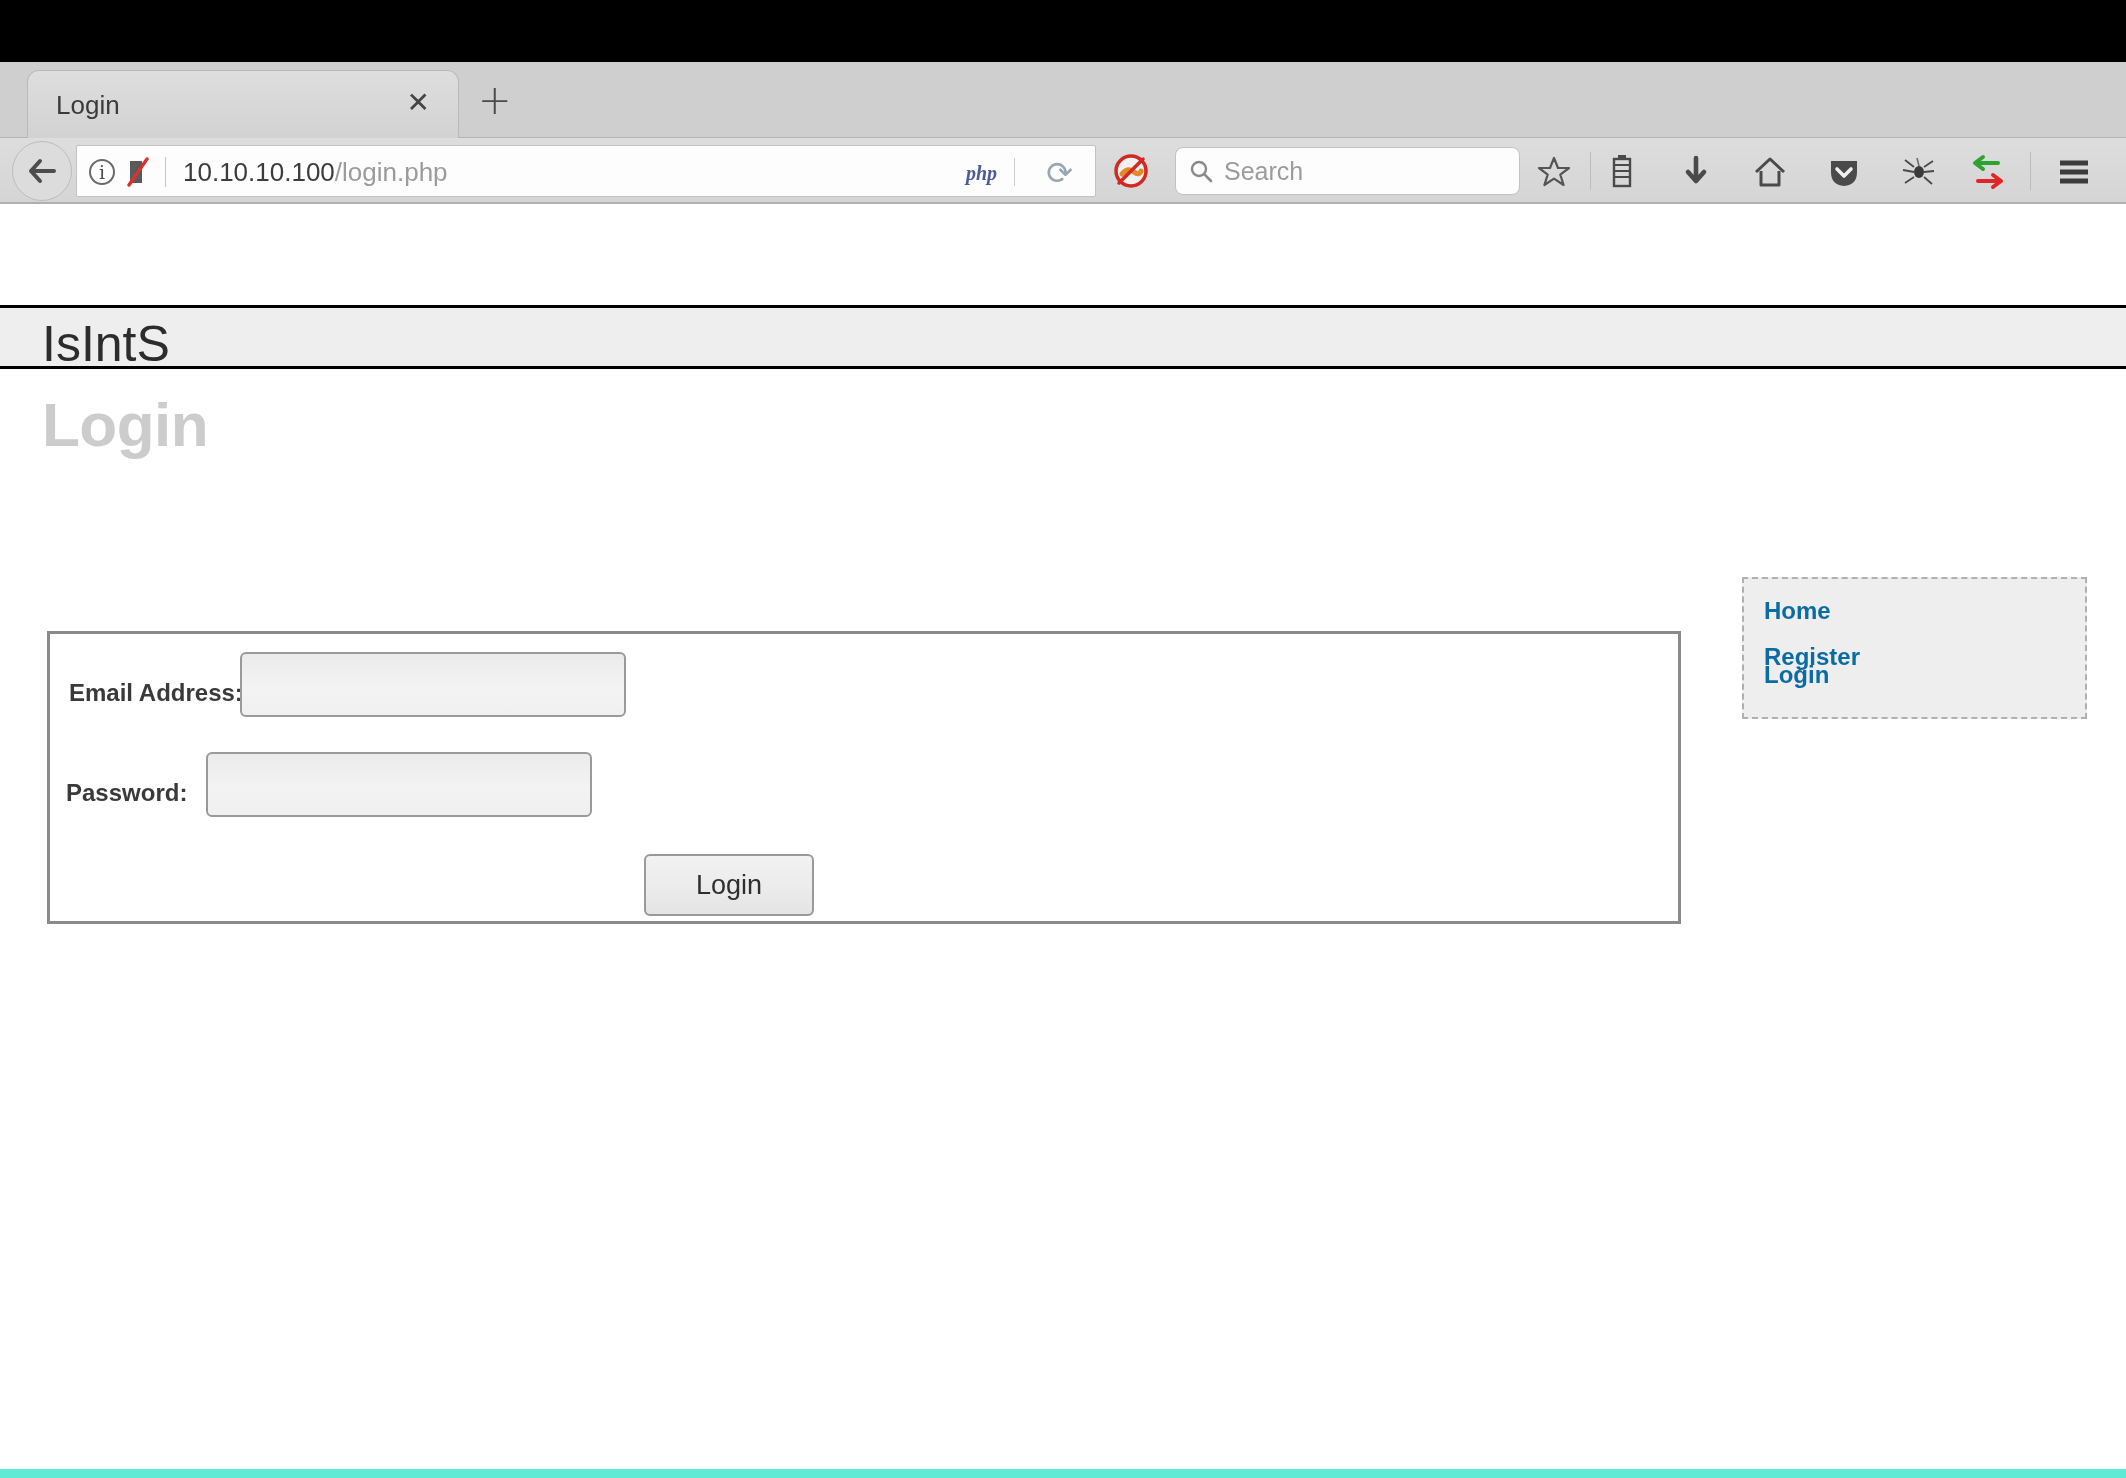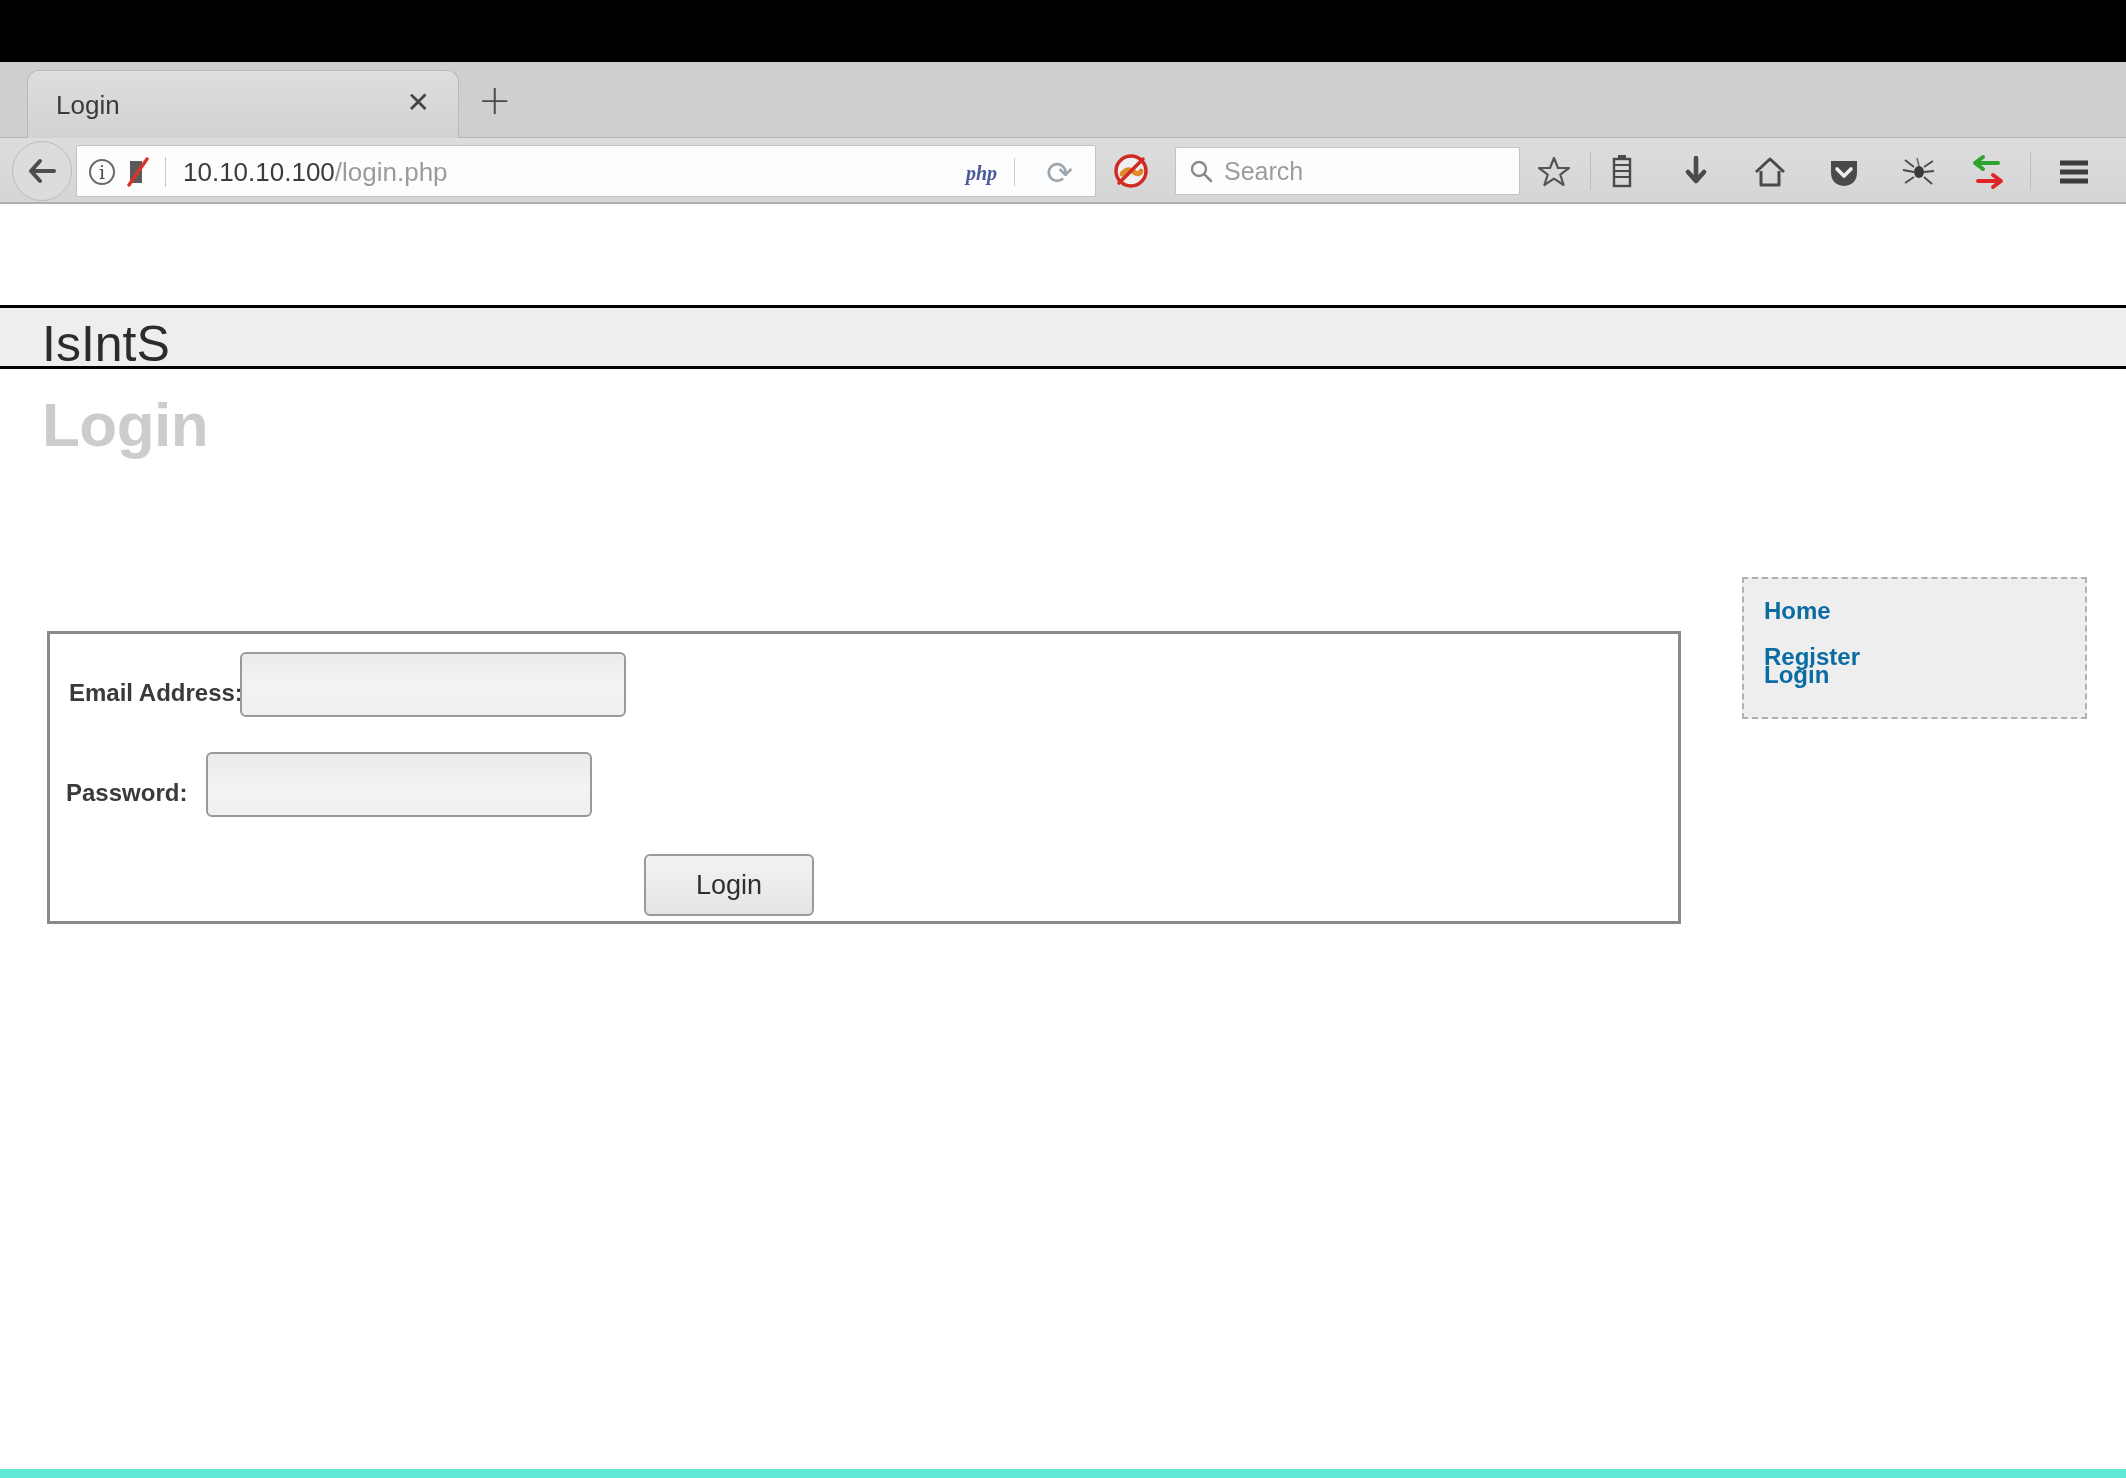--- a/index.html
+++ b/index.html
@@ -136,21 +136,21 @@
   #noscript-icon {
     position: absolute; left: 1110px; top: 12px;
     width: 42px; height: 42px;
   }
 
   #searchbar {
     position: absolute; left: 1175px; top: 9px;
     width: 345px; height: 48px;
     background: #fdfdfd;
     border: 1px solid #c2c2c2;
-    border-radius: 2px;
+    border-radius: 8px;
   }
   #search-icon {
     position: absolute; left: 13px; top: 11px;
     width: 24px; height: 24px;
   }
   #search-placeholder {
     position: absolute; left: 48px; top: 9px;
     font-size: 25px; color: #9c9c9c;
   }
 

